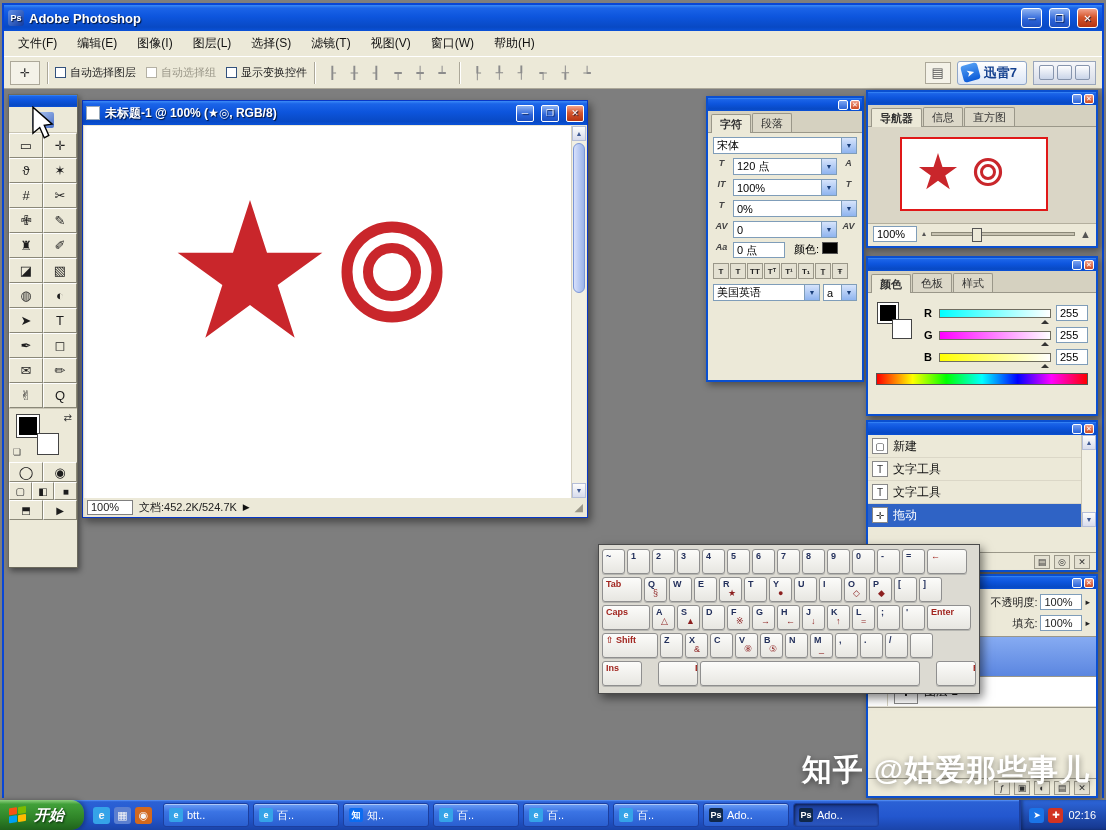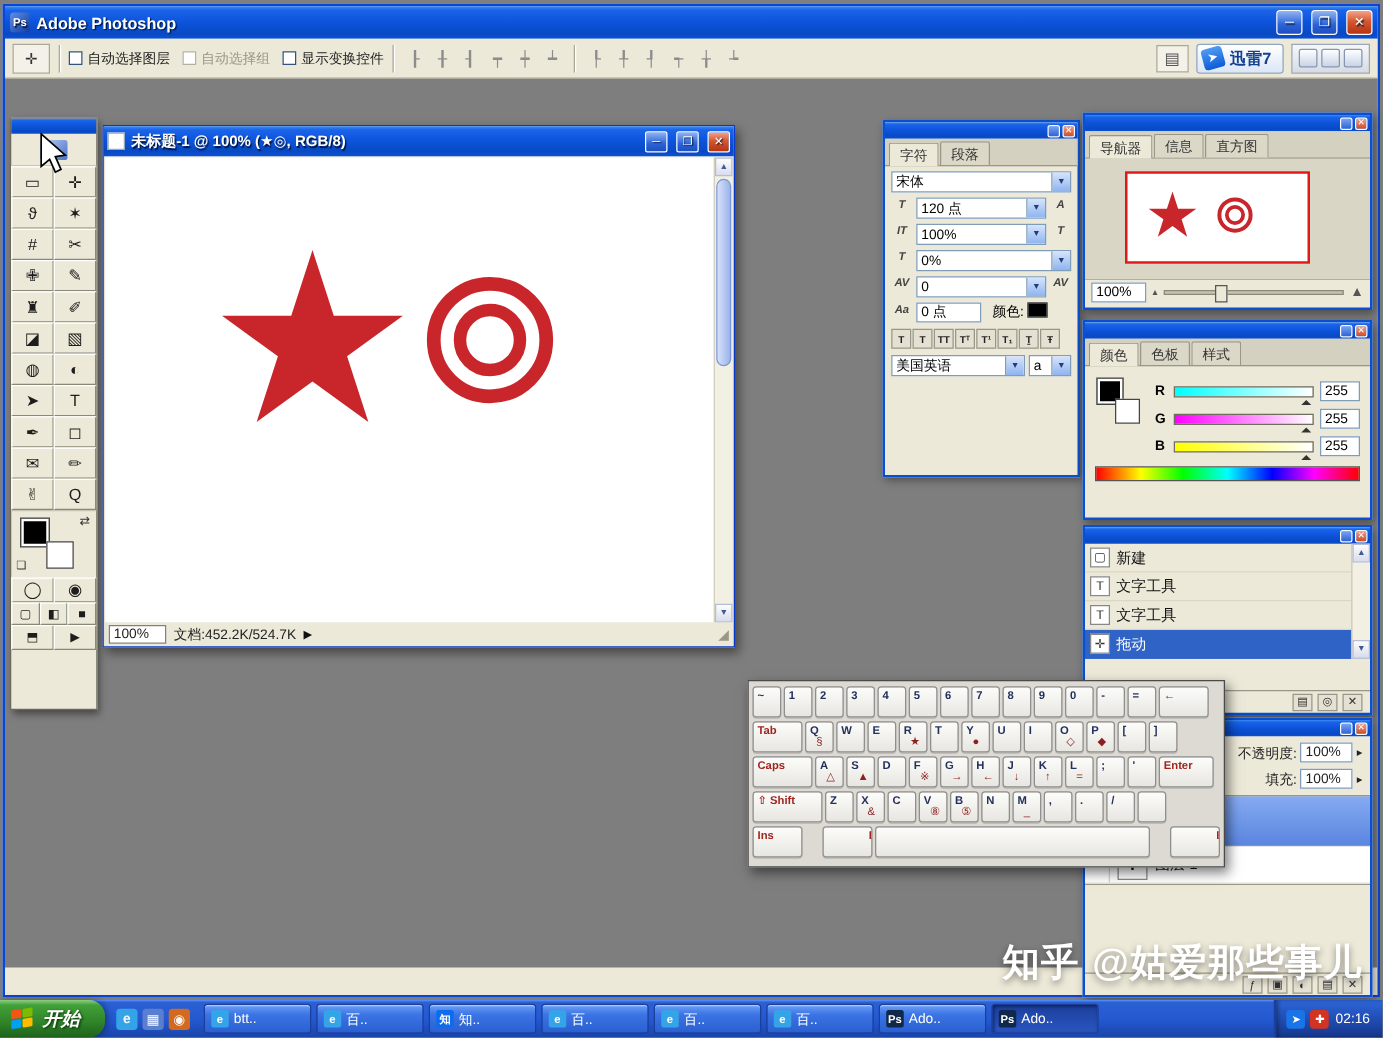--- a/index.html
+++ b/index.html
@@ -77,21 +77,21 @@
 
   
   .panel { position:absolute; background:#ECE9D8; border:2px solid #0a4fd0; box-shadow:2px 3px 7px rgba(0,0,0,.4); z-index:20; }
   .panel-tb { height:13px; display:flex; justify-content:flex-end; align-items:center; gap:2px; padding:0 2px; }
   .pbtn { width:10px; height:10px; border:1px solid #fff; border-radius:2px; color:#fff; font-size:7px; line-height:8px; text-align:center;
           background:linear-gradient(#7ba3f0,#2b63d8); }
   .pbtn.close { background:linear-gradient(#f0a08a,#cf4a22); }
   .tabs { display:flex; gap:1px; padding:2px 3px 0; background:#d5d1c0; border-bottom:1px solid #9a9789; }
   .tab { font-size:11px; padding:2px 8px 1px; background:#dcd8c8; border:1px solid #9a9789; border-bottom:none;
          border-radius:2px 2px 0 0; color:#333; white-space:nowrap; }
-  .tab.active { background:#ECE9D8; font-weight:normal; position:relative; top:1px; }
+  .tab.active { background:#ECE9D8; font-weight:bold; position:relative; top:1px; }
 
   
   .char-panel { left:706px; top:96px; width:158px; height:286px; }
   .cp-row { display:flex; gap:3px; margin:4px 5px; }
   .cp-ico { width:17px; font-size:9px; font-style:italic; font-weight:bold; color:#444; text-align:center; flex:none; }
   .xp-select { display:flex; align-items:center; background:#fff; border:1px solid #7f9db9; height:17px; font-size:11px; padding-left:3px; flex:1; overflow:hidden; white-space:nowrap; }
   .xp-select .dd { margin-left:auto; width:15px; align-self:stretch; background:linear-gradient(#d7e4fb,#8fb4ef); border-left:1px solid #7f9db9;
                    color:#1a3f7a; font-size:7px; display:flex; align-items:center; justify-content:center; flex:none; }
   .xp-input { background:#fff; border:1px solid #7f9db9; height:16px; font-size:11px; padding:0 3px; line-height:14px; }
   .stylebtns { display:flex; gap:1px; margin:5px 5px; }
@@ -187,20 +187,32 @@
 <div class="app-frame">
   <div class="main-titlebar tbgrad">
     <span class="app-ico">Ps</span>
     <span>Adobe Photoshop</span>
     <span class="tb-spacer"></span>
     <span class="winbtn">─</span>
     <span class="winbtn">❐</span>
     <span class="winbtn close">✕</span>
   </div>
 
+  <div class="menubar">
+
+  <span class="menu-item">文件(F)</span>
+      <span class="menu-item">编辑(E)</span>
+      <span class="menu-item">图像(I)</span>
+      <span class="menu-item">图层(L)</span>
+      <span class="menu-item">选择(S)</span>
+      <span class="menu-item">滤镜(T)</span>
+      <span class="menu-item">视图(V)</span>
+      <span class="menu-item">窗口(W)</span>
+      <span class="menu-item">帮助(H)</span>
+    </div>
 
   <div class="optionsbar">
     <span class="tool-preset">✛</span>
     <span class="vsep"></span>
     <span style="display:flex;gap:10px;align-items:center;">
 
         <span class="cb-item">
           <span class="cb-box"></span>
           <span>自动选择图层</span>
         </span>

